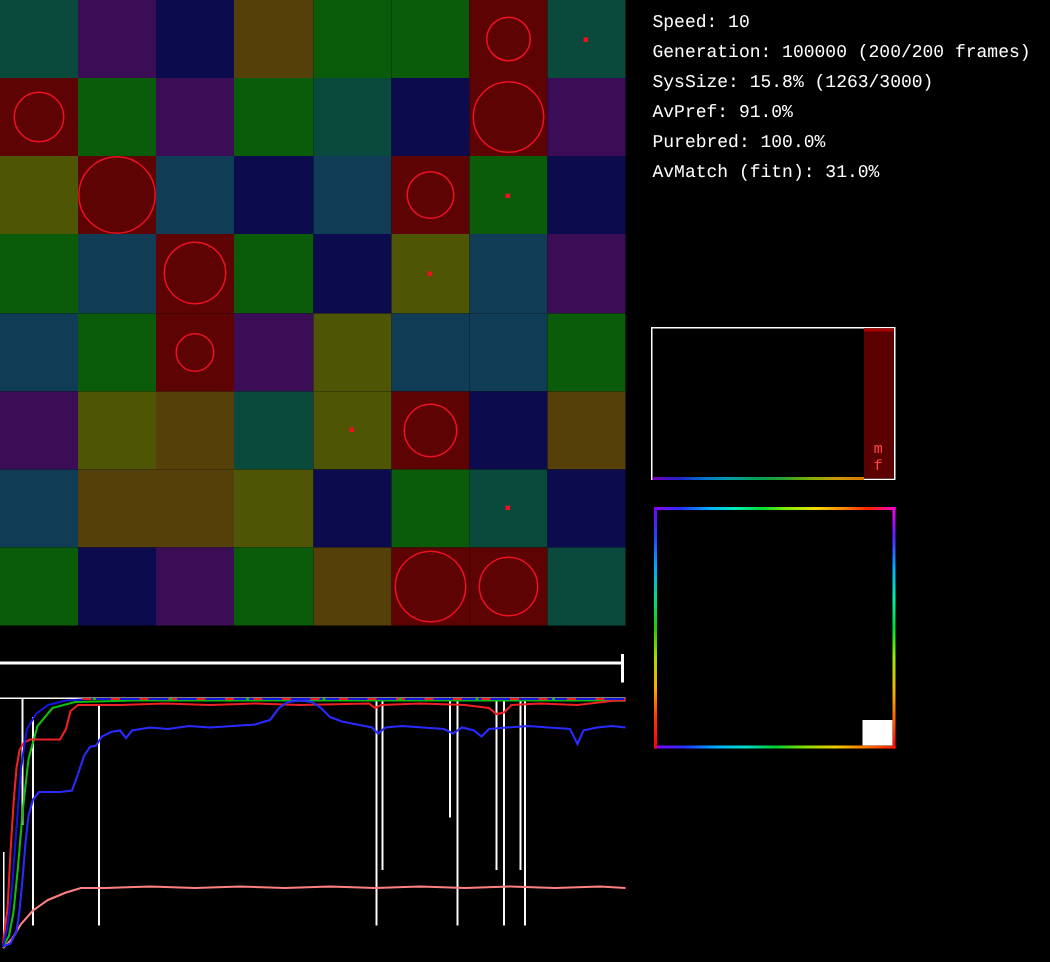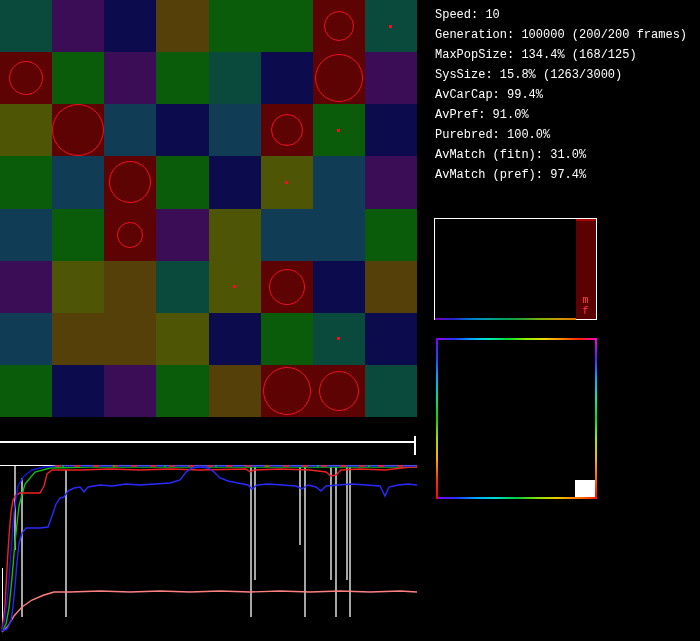--- a/index.html
+++ b/index.html
@@ -110,27 +110,24 @@
       <div class="org-dot" style="left: 389.438px; top: 24.5625px; background: rgb(238, 17, 34);"></div>
       <div class="org-dot" style="left: 337.312px; top: 128.812px; background: rgb(238, 17, 34);"></div>
       <div class="org-dot" style="left: 285.188px; top: 180.938px; background: rgb(238, 17, 34);"></div>
       <div class="org-dot" style="left: 233.062px; top: 285.188px; background: rgb(238, 17, 34);"></div>
       <div class="org-dot" style="left: 337.312px; top: 337.312px; background: rgb(238, 17, 34);"></div>
     </div>
 
   <div id="stats" style="color: rgb(255, 255, 255);">
       <div class="stat-line">Speed: 10</div>
       <div class="stat-line">Generation: 100000 (200/200 frames)</div>
-      <div class="stat-line">MaxPopSize: 134.4% (168/125)</div>
       <div class="stat-line">SysSize: 15.8% (1263/3000)</div>
-      <div class="stat-line">AvCarCap: 99.4%</div>
       <div class="stat-line">AvPref: 91.0%</div>
       <div class="stat-line">Purebred: 100.0%</div>
       <div class="stat-line">AvMatch (fitn): 31.0%</div>
-      <div class="stat-line">AvMatch (pref): 97.4%</div>
     </div>
 
   <div id="mf-chart" style="border-color: rgb(255, 255, 255); padding-left: 28px;">
     <div id="mf-bar" style="background: rgb(92, 1, 1);">
       <div id="mf-cap" style="background: rgb(170, 0, 0);"></div>
       <div id="mf-labels" style="color: rgb(255, 69, 69);">m f</div>
     </div>
     <div id="mf-hue" style="background: linear-gradient(to right, rgb(119, 0, 187), rgb(34, 34, 204), rgb(0, 119, 204), rgb(0, 160, 160), rgb(0, 160, 85), rgb(48, 160, 48), rgb(128, 176, 0), rgb(204, 153, 0), rgb(221, 119, 0));"></div>
   </div>
 

